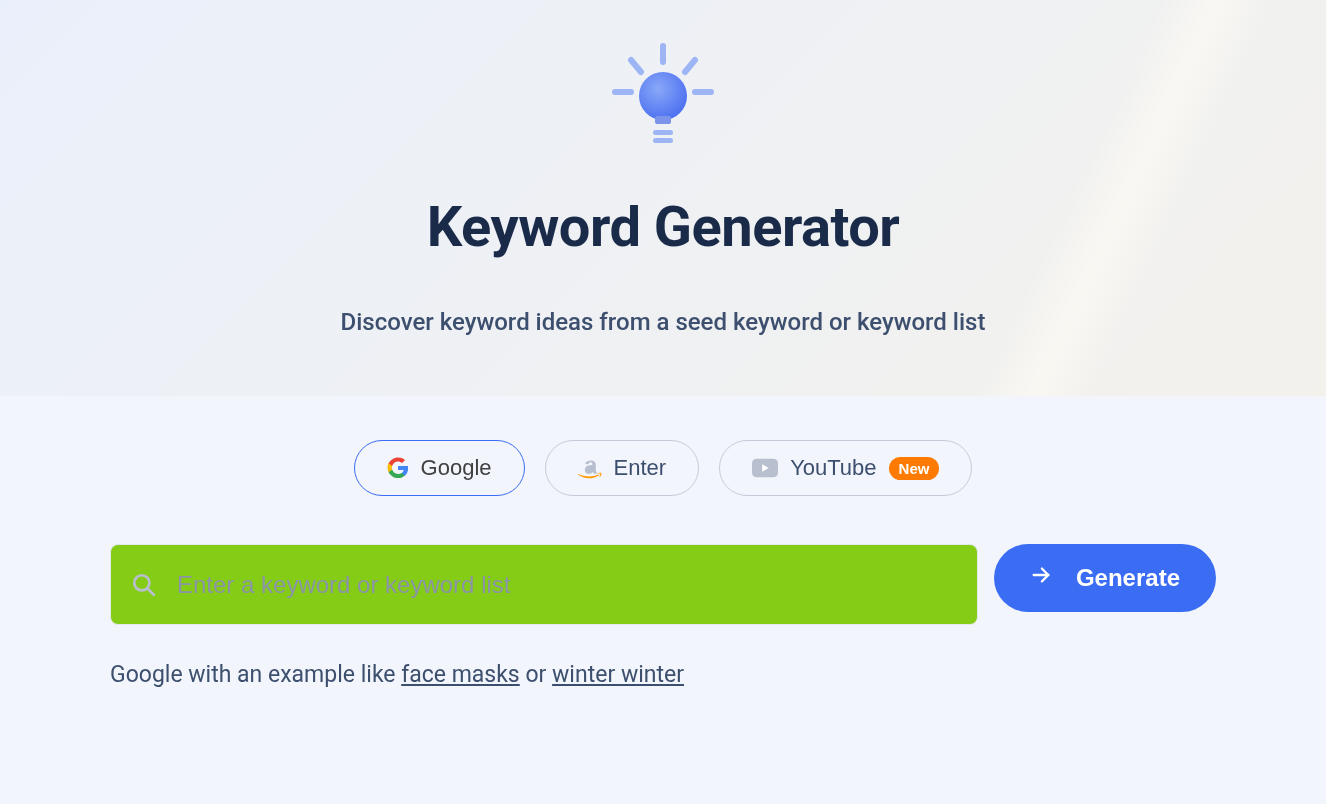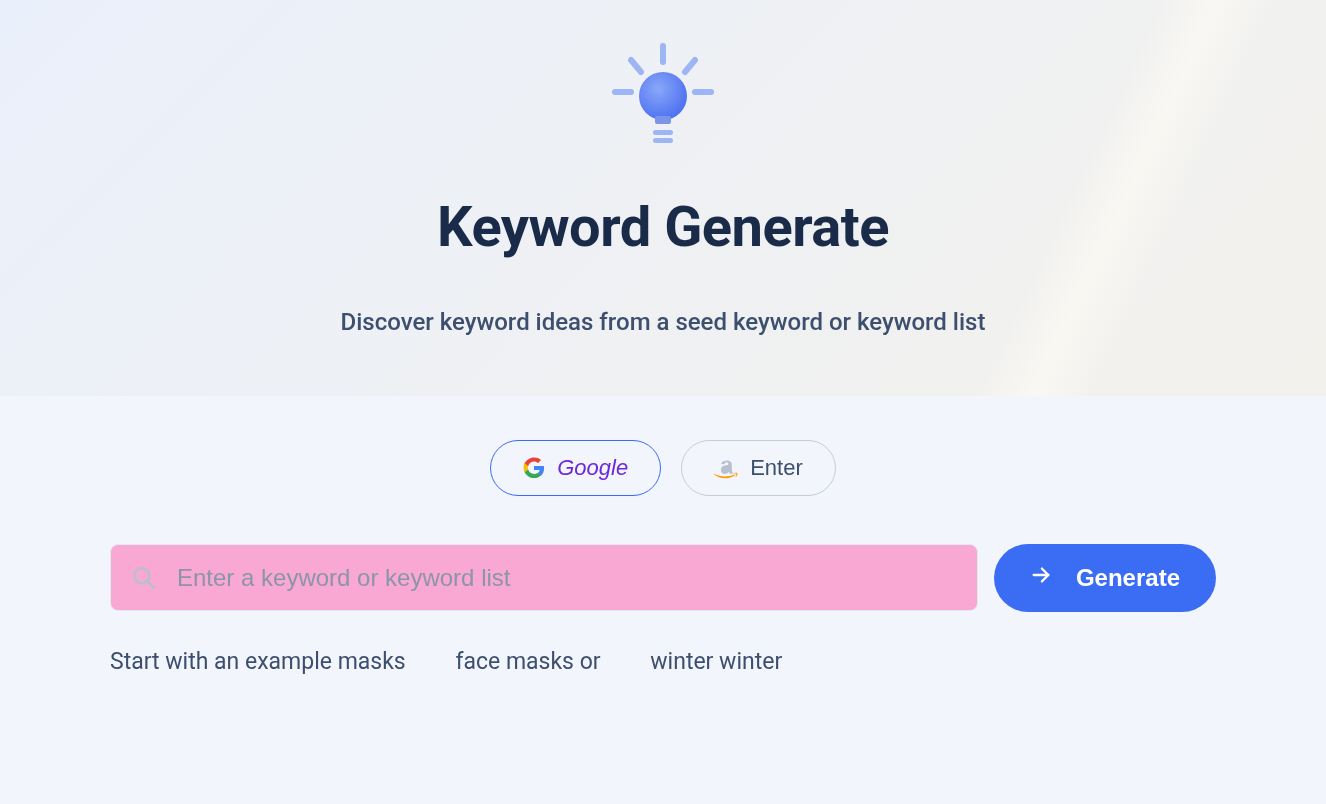--- a/index.html
+++ b/index.html
@@ -74,22 +74,21 @@
       border: 1px solid #c5ccd9;
       background: transparent;
       font-size: 22px;
       font-weight: 500;
       color: #3d4f6e;
       cursor: pointer;
     }
     
     .tab.active {
       border-color: #3b6cf4;
-      color: #6d28d9;
-      font-style: italic;
+      color: #404040;
     }
     
     .tab-icon {
       display: inline-flex;
       align-items: center;
     }
     
     .badge {
       background: #ff7a00;
       color: #fff;
@@ -104,25 +103,25 @@
       justify-content: center;
       gap: 16px;
       padding: 0 110px;
       margin-bottom: 36px;
     }
     
     .search-box {
       flex: 1;
       display: flex;
       align-items: center;
-      background: #f9a8d4;
+      background: #84cc16;
       border: 1px solid #e4e8f0;
       border-radius: 8px;
       padding: 16px 20px;
-      height: 67px;
+      height: 81px;
       max-width: 920px;
     }
     
     .search-icon {
       color: #b8c0cf;
       margin-right: 20px;
       display: inline-flex;
     }
     
     .search-input {
@@ -153,23 +152,23 @@
       cursor: pointer;
     }
     
     .example-row {
       padding: 0 110px;
       font-size: 23px;
       color: #3d4f6e;
     }
     
     .example-link {
+      text-decoration: underline;
       color: #3d4f6e;
       cursor: pointer;
-      margin-left: 44px;
     }
   </style>
 </head>
 <body>
 
 <div class="hero">
   <div class="lightbulb-icon">
     <svg width="120" height="120" viewBox="0 0 120 120">
       <defs>
         <radialGradient id="bulbGrad" cx="40%" cy="35%" r="70%">
@@ -181,21 +180,21 @@
       <line x1="28" y1="20" x2="38" y2="32" stroke="#9db4f5" stroke-width="6" stroke-linecap="round"></line>
       <line x1="92" y1="20" x2="82" y2="32" stroke="#9db4f5" stroke-width="6" stroke-linecap="round"></line>
       <line x1="12" y1="52" x2="28" y2="52" stroke="#9db4f5" stroke-width="6" stroke-linecap="round"></line>
       <line x1="92" y1="52" x2="108" y2="52" stroke="#9db4f5" stroke-width="6" stroke-linecap="round"></line>
       <circle cx="60" cy="56" r="24" fill="url(#bulbGrad)"></circle>
       <rect x="52" y="76" width="16" height="8" rx="2" fill="#7b93e8"></rect>
       <rect x="50" y="90" width="20" height="5" rx="2.5" fill="#9db4f5"></rect>
       <rect x="50" y="98" width="20" height="5" rx="2.5" fill="#9db4f5"></rect>
     </svg>
   </div>
-  <h1 class="page-title">Keyword Generate</h1>
+  <h1 class="page-title">Keyword Generator</h1>
   <p class="page-subtitle">Discover keyword ideas from a seed keyword or keyword list</p>
 </div>
 
 <div class="controls-section">
   <div class="tabs-row">
 
     <button class="tab active">
       <span class="tab-icon">
         <svg width="22" height="22" viewBox="0 0 24 24">
           <path fill="#4285F4" d="M23 12.2c0-.8-.1-1.6-.2-2.3H12v4.4h6.2c-.3 1.4-1.1 2.6-2.3 3.4v2.8h3.7c2.2-2 3.4-5 3.4-8.3z"></path>
@@ -211,20 +210,30 @@
       <span class="tab-icon">
         <svg width="24" height="22" viewBox="0 0 26 24">
           <path fill="#b8c0cf" d="M15.5 11.5c0 1.1-.03 2-.56 2.97-.43.8-1.11 1.29-1.87 1.29-1.04 0-1.65-.79-1.65-1.96 0-2.31 2.07-2.73 4.08-2.73v.43m2.77 6.68c-.18.16-.44.17-.65.06-.91-.76-1.07-1.11-1.57-1.83-1.5 1.53-2.56 1.99-4.51 1.99-2.3 0-4.1-1.42-4.1-4.27 0-2.22 1.21-3.74 2.92-4.48 1.49-.66 3.57-.77 5.16-.95v-.36c0-.65.05-1.42-.33-1.98-.34-.5-.98-.71-1.54-.71-1.05 0-1.99.54-2.22 1.66-.05.25-.23.49-.48.51l-2.66-.29c-.22-.05-.47-.23-.41-.57C8.49 4.78 11.4 3.8 14 3.8c1.33 0 3.07.35 4.12 1.36 1.33 1.24 1.2 2.9 1.2 4.71v4.26c0 1.28.53 1.84 1.03 2.54.18.25.22.54-.01.72-.56.47-1.55 1.33-2.1 1.81l.01-.02"></path>
           <path fill="#ff9900" d="M22.9 19.8c-2.97 2.19-7.28 3.36-10.99 3.36-5.2 0-9.88-1.92-13.42-5.12-.28-.25-.03-.6.3-.4 3.82 2.22 8.54 3.56 13.42 3.56 3.29 0 6.91-.68 10.24-2.1.5-.21.92.33.45.7"></path>
           <path fill="#ff9900" d="M24.13 18.39c-.38-.49-2.51-.23-3.47-.12-.29.04-.33-.22-.07-.4 1.7-1.19 4.48-.85 4.8-.45.33.4-.08 3.19-1.67 4.52-.24.2-.48.1-.37-.18.37-.9 1.16-2.89.78-3.37"></path>
         </svg>
       </span>
       <span>Enter</span>
     </button>
 
+    <button class="tab">
+      <span class="tab-icon">
+        <svg width="26" height="20" viewBox="0 0 28 20">
+          <rect x="0" y="0" width="28" height="20" rx="5" fill="#b8c0cf"></rect>
+          <path fill="#fff" d="M11 6l7 4-7 4z"></path>
+        </svg>
+      </span>
+      <span>YouTube</span>
+      <span class="badge">New</span>
+    </button>
 
   </div>
 
   <div class="search-row">
     <div class="search-box">
       <span class="search-icon">
         <svg width="26" height="26" viewBox="0 0 24 24" fill="none" stroke="currentColor" stroke-width="2.5" stroke-linecap="round">
           <circle cx="10" cy="10" r="7"></circle>
           <line x1="21" y1="21" x2="15.5" y2="15.5"></line>
         </svg>
@@ -236,15 +245,15 @@
         <svg width="22" height="22" viewBox="0 0 24 24" fill="none" stroke="currentColor" stroke-width="2.5" stroke-linecap="round" stroke-linejoin="round">
           <line x1="4" y1="12" x2="20" y2="12"></line>
           <polyline points="13 5 20 12 13 19"></polyline>
         </svg>
       </span>
       <span>Generate</span>
     </button>
   </div>
 
   <div class="example-row">
-    <span>Start with an example masks </span><a class="example-link">face masks</a><span> or </span><a class="example-link">winter winter</a>
+    <span>Google with an example like </span><a class="example-link">face masks</a><span> or </span><a class="example-link">winter winter</a>
   </div>
 </div>
 
 </body></html>

